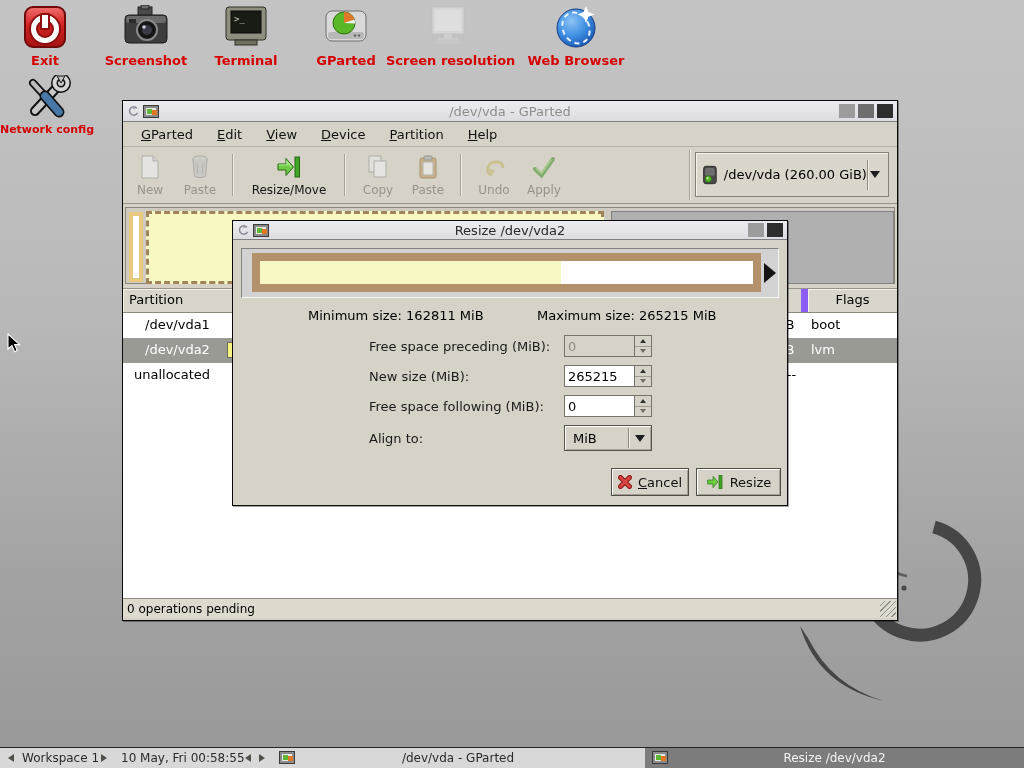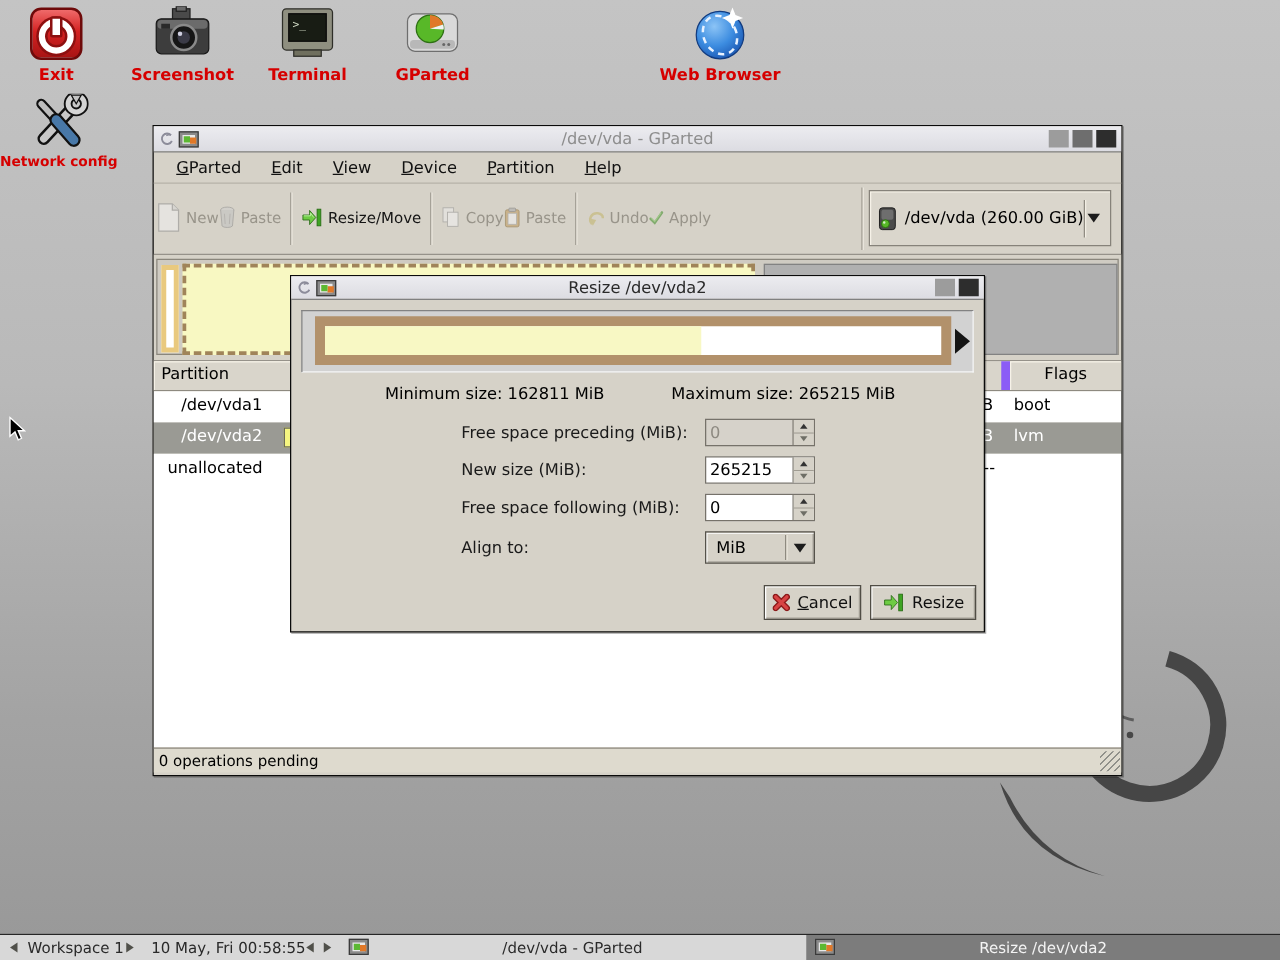--- a/index.html
+++ b/index.html
@@ -34,21 +34,21 @@
   .gpicon { width:16px; height:13px; background:#8a8a8a; border:1px solid #3a3a3a; position:relative; margin:0 3px; flex:none; }
   .gpicon::before { content:""; position:absolute; inset:2px; background:#e9e9e9; }
   .gpicon::after { content:""; position:absolute; left:3px; top:3px; width:5px; height:5px; background:#5cb832; box-shadow:5px 1px 0 #e07828; }
 
   
   .menubar { height:25px; display:flex; align-items:center; padding-left:6px; border-bottom:1px solid #b6b2a8; font-size:13px; }
   .mitem { padding:4px 12px; color:#111; }
   .mn { text-decoration:underline; }
 
   .toolbar { height:57px; border-bottom:1px solid #96928a; display:flex; align-items:center; padding:2px 2px; position:relative; }
-  .tbtn { width:50px; height:50px; display:flex; flex-direction:row; align-items:center; justify-content:flex-end;
+  .tbtn { width:50px; height:50px; display:flex; flex-direction:column; align-items:center; justify-content:flex-end;
     gap:4px; font-size:12px; color:#151515; padding-bottom:3px; }
   .tbtn.wide { width:96px; }
   .tbtn.dis { color:#98948a; }
   .tbtn.dis svg { opacity:.55; }
   .tsep { width:2px; height:42px; border-left:1px solid #a6a298; border-right:1px solid #f0ece2; margin:0 7px; }
   .tsep-tall { position:absolute; left:566px; top:3px; height:50px; width:2px;
     border-left:1px solid #a6a298; border-right:1px solid #f0ece2; }
   .devcombo { position:absolute; right:8px; top:5px; width:194px; height:45px; background:#dad6cc;
     border:1px solid #86827a; box-shadow:inset 1px 1px 0 #f6f2e8; display:flex; align-items:center; padding:4px 6px; font-size:13px; }
   .devcombo .dtext { margin-left:6px; white-space:nowrap; }
@@ -184,20 +184,32 @@
         <circle cx="37" cy="29.5" r="1.2" fill="#666"></circle>
           <circle cx="33" cy="29.5" r="1.2" fill="#666"></circle>
         <circle cx="22" cy="17" r="11" fill="#58b828" stroke="#2e7014"></circle>
         <path d="M22 17 L22 6 A11 11 0 0 1 32.6 13.5 Z" fill="#e07828"></path>
         <path d="M22 17 L32.6 13.5 A11 11 0 0 1 33 17.5 Z" fill="#f2f2f2"></path>
       </svg>
     </div>
     <div class="dlabel">GParted</div>
   </div>
 
+  <div class="dicon" style="left:386px; width:124px;">
+    <div class="icwrap">
+      <svg width="48" height="44" viewBox="0 0 48 44">
+        <rect x="8" y="2" width="32" height="27" fill="#d6d6d6" stroke="#c0c0c0"></rect>
+        <rect x="11" y="5" width="26" height="21" fill="#dedede"></rect>
+        <rect x="20" y="29" width="8" height="4" fill="#cfcfcf"></rect>
+        <rect x="14" y="33" width="20" height="2.5" fill="#cccccc"></rect>
+        <rect x="12" y="36" width="24" height="2.5" fill="#c8c8c8"></rect>
+      </svg>
+    </div>
+    <div class="dlabel">Screen resolution</div>
+  </div>
 
   <div class="dicon" style="left:514px; width:124px;">
     <div class="icwrap">
       <svg width="46" height="46" viewBox="0 0 46 46">
         <defs>
           <radialGradient id="glb" cx="38%" cy="32%" r="75%">
             <stop offset="0%" stop-color="#8cc4f6"></stop>
               <stop offset="55%" stop-color="#3c8ce0"></stop>
               <stop offset="100%" stop-color="#1a55b0"></stop>
           </radialGradient>

